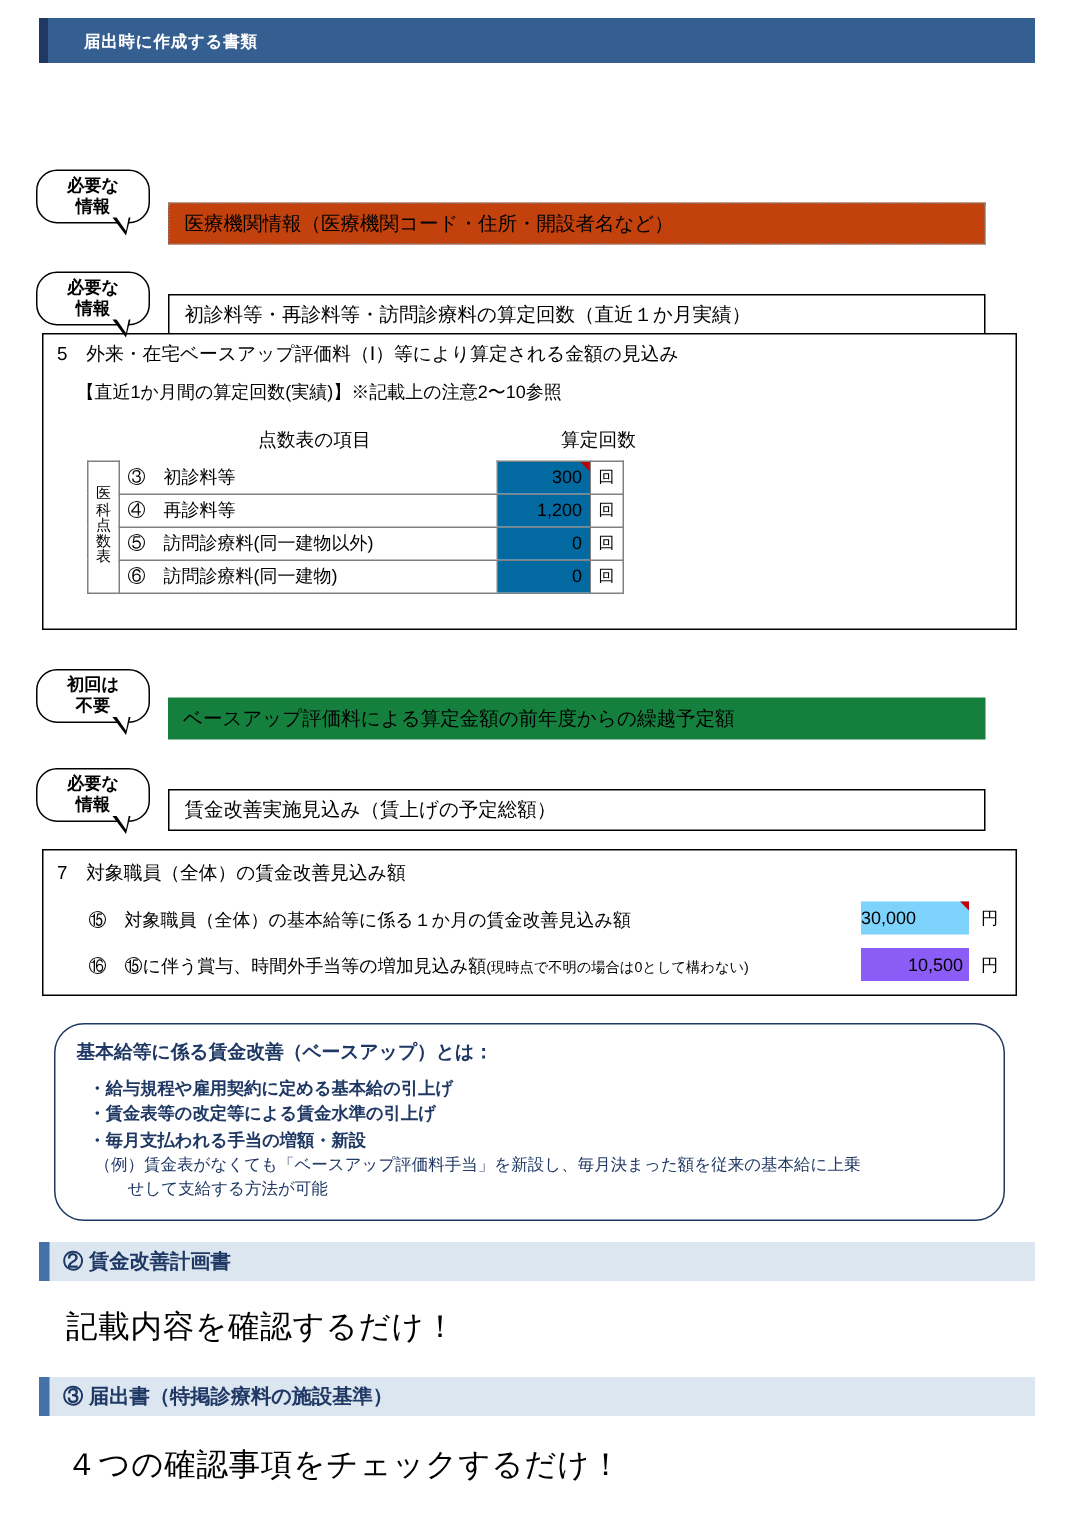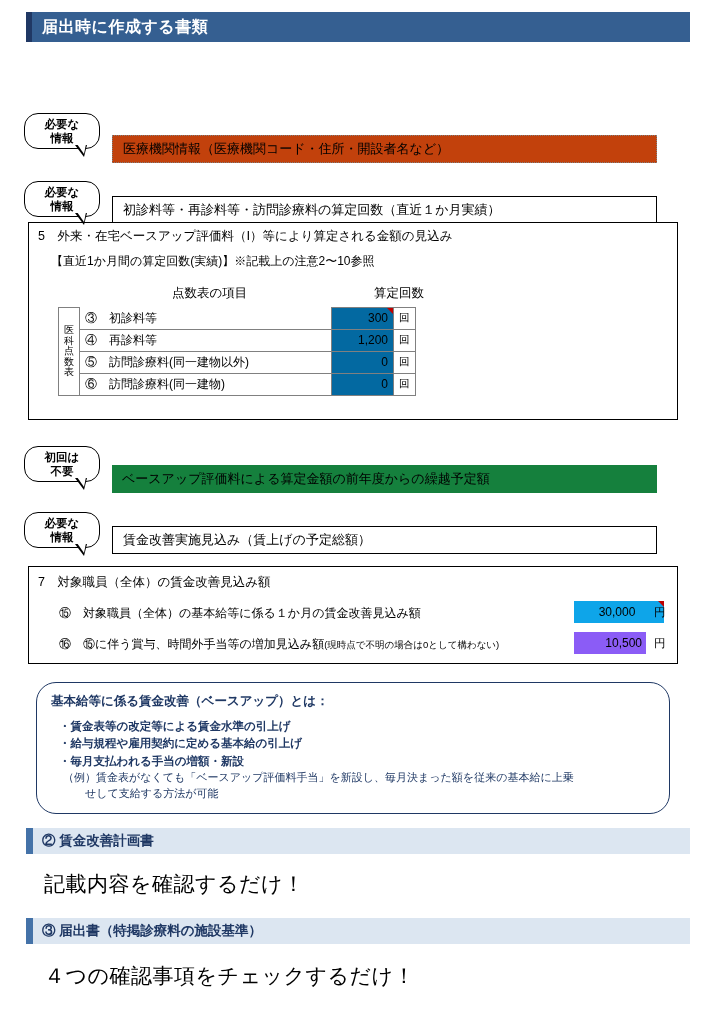--- a/index.html
+++ b/index.html
@@ -33,23 +33,23 @@
     display: flex;
     align-items: center;
   }
   .title-bar .accent {
     width: 6px;
     height: 30px;
     background: #203864;
   }
   .title-bar .title-text {
     color: #ffffff;
-    font-size: 16px;
-    font-weight: bold;
-    padding-left: 10px;
+    font-size: 11px;
+    font-weight: bold;
+    padding-left: 24px;
     letter-spacing: 0.5px;
   }
   
   .section-head {
     position: absolute;
     left: 26px;
     width: 664px;
     height: 26px;
     background: #DCE6F1;
     display: flex;
@@ -307,38 +307,38 @@
   </div>
 
   <div class="row-box solid" style="left:112px; top:526px; width:545px;">
     <span>賃金改善実施見込み（賃上げの予定総額）</span>
   </div>
 
   <div class="form-box" style="left:28px; top:566px; width:650px; height:98px;">
     <div class="form-title" style="padding-top:7px;">7　対象職員（全体）の賃金改善見込み額</div>
 
     <div style="position:absolute; left:30px; top:38px; font-size:12px;">⑮　対象職員（全体）の基本給等に係る１か月の賃金改善見込み額</div>
-    <div style="position:absolute; left:545px; top:34px; width:90px; height:22px; background:#0ea5e9; text-align:center; font-size:12px; line-height:22px; padding-right:4px; box-sizing:border-box;">
+    <div style="position:absolute; left:545px; top:34px; width:72px; height:22px; background:#7dd3fc; text-align:left; font-size:12px; line-height:22px; padding-right:4px; box-sizing:border-box;">
       <span>30,000</span>
       <span class="corner"></span>
     </div>
     <div style="position:absolute; left:625px; top:38px; font-size:11.5px;">円</div>
 
     <div style="position:absolute; left:30px; top:69px; font-size:12px;">
       <span>⑯　⑮に伴う賞与、時間外手当等の増加見込み額</span><span style="font-size:9.5px;">(現時点で不明の場合は0として構わない)</span>
     </div>
     <div style="position:absolute; left:545px; top:65px; width:72px; height:22px; background:#8b5cf6; text-align:right; font-size:12px; line-height:22px; padding-right:4px; box-sizing:border-box;">10,500</div>
     <div style="position:absolute; left:625px; top:69px; font-size:11.5px;">円</div>
   </div>
 
   <div class="explain-box" style="left:36px; top:682px; width:634px; height:132px;">
     <div style="position:absolute; left:14px; top:10px;" class="explain-title">基本給等に係る賃金改善（ベースアップ）とは：</div>
     <div style="position:absolute; left:22px; top:35px;">
+      <p class="explain-line">・給与規程や雇用契約に定める基本給の引上げ</p>
       <p class="explain-line">・賃金表等の改定等による賃金水準の引上げ</p>
-      <p class="explain-line">・給与規程や雇用契約に定める基本給の引上げ</p>
       <p class="explain-line">・毎月支払われる手当の増額・新設</p>
       <p class="explain-note" style="padding-left:4px;">（例）賃金表がなくても「ベースアップ評価料手当」を新設し、毎月決まった額を従来の基本給に上乗</p>
       <p class="explain-note" style="padding-left:26px;">せして支給する方法が可能</p>
     </div>
   </div>
 
   <div class="section-head" style="top:828px;">
     <div class="bar"></div>
     <div class="label">② 賃金改善計画書</div>
   </div>

